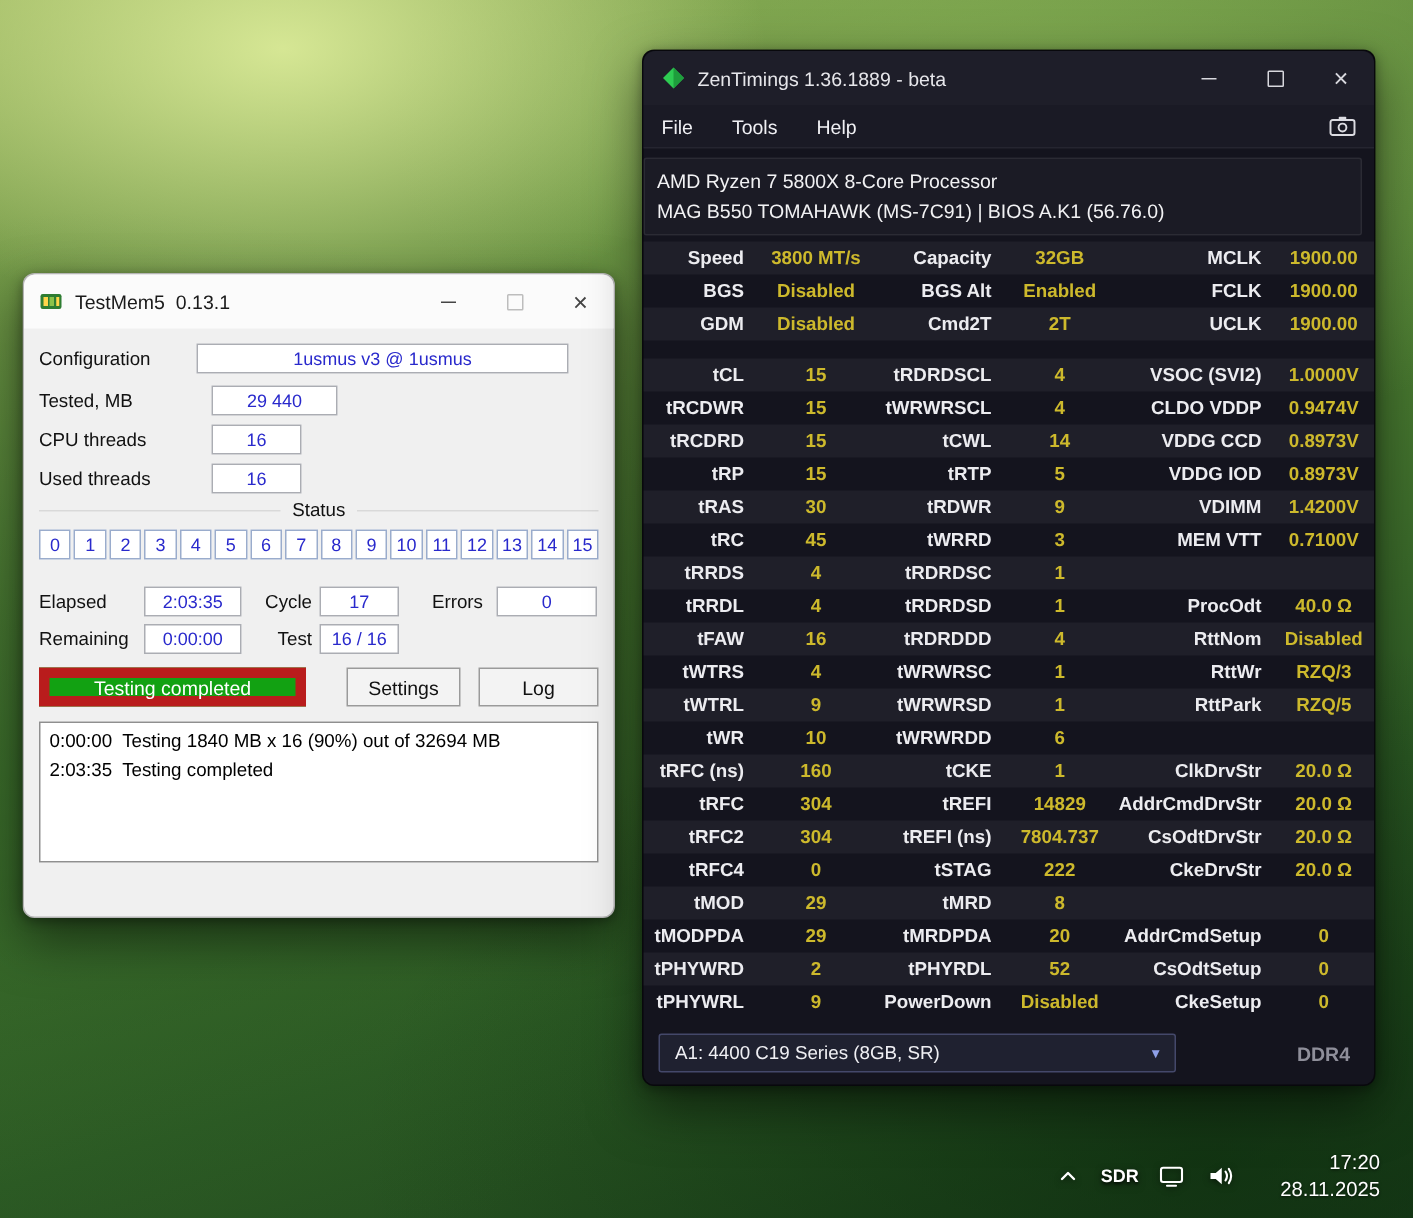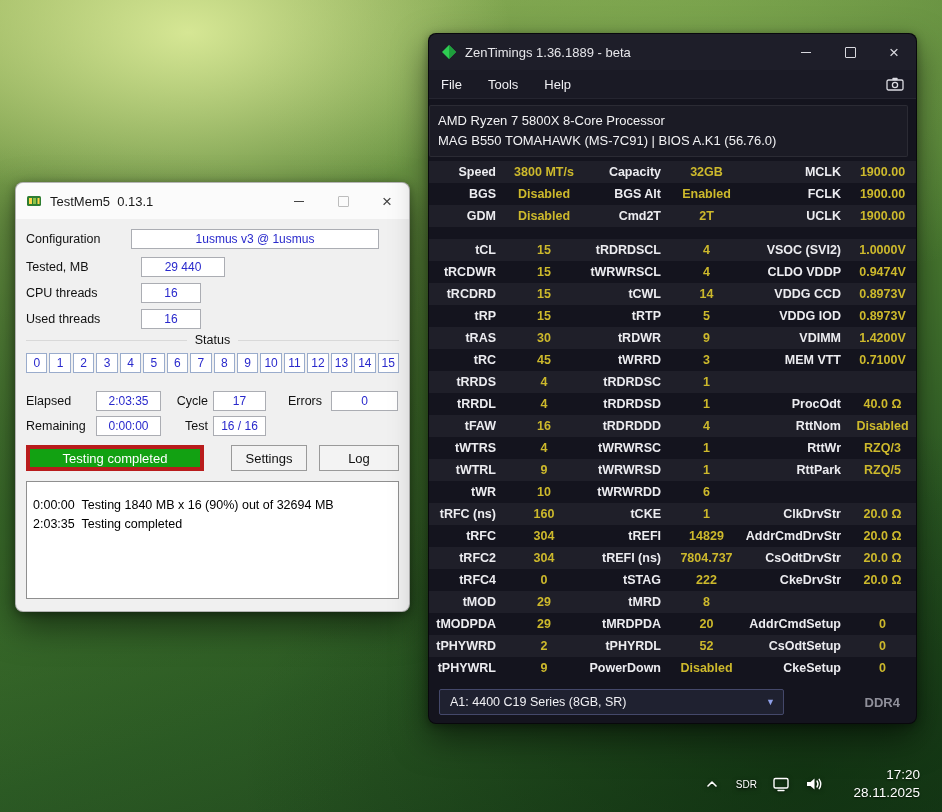--- a/index.html
+++ b/index.html
@@ -46,25 +46,25 @@
   .cells{position:absolute;left:10px;top:134px;width:373px;display:flex;gap:2px;}
   .cell{
     flex:1;height:18px;background:#fff;border:1px solid #9aaccc;
     display:flex;align-items:center;justify-content:center;
     color:#2929cc;font-size:12px;
   }
   .btn{
     position:absolute;height:26px;box-sizing:border-box;
     display:flex;align-items:center;justify-content:center;font-size:13px;cursor:default;
   }
-  .btn.green{background:#12a112;border:4px solid #b91c1c;color:#fff;}
+  .btn.green{background:#12a112;border:7px solid #b91c1c;color:#fff;}
   .btn.std{background:#f3f3f3;border:1px solid #9a9a9a;color:#111;}
   .logbox{
-    position:absolute;left:10px;top:262px;width:373px;height:118px;box-sizing:border-box;
-    background:#fff;border:1px solid #8f8f8f;padding:14px 6px;overflow:hidden;
+    position:absolute;left:10px;top:262px;width:373px;height:94px;box-sizing:border-box;
+    background:#fff;border:1px solid #8f8f8f;padding:3px 6px;overflow:hidden;
   }
   .logline{font-size:12.5px;line-height:19px;color:#000;white-space:pre;}
 
   
   .zt{left:428px;top:33px;width:487px;height:689px;background:#14141e;border:1px solid rgba(0,0,0,0.6);color:#ececf0;}
   .zt-bar{height:36px;display:flex;align-items:center;background:#1e1e29;border-radius:8px 8px 0 0;padding-left:12px;}
   .zt-title{font-size:13px;margin-left:8px;color:#e6e6ea;}
   .zt-bar .cb{color:#d8d8de;}
   .zt-menu-row{height:28px;display:flex;align-items:center;background:#1a1a25;border-bottom:1px solid rgba(255,255,255,0.05);padding:0 12px;}
   .menu-wrap{display:flex;gap:26px;}
@@ -90,21 +90,21 @@
   .dimm-select{
     width:345px;height:26px;box-sizing:border-box;background:#1f2130;border:1px solid #44486a;border-radius:2px;
     display:flex;align-items:center;padding:0 8px 0 10px;font-size:12.5px;color:#f0f0f4;cursor:default;gap:8px;
   }
   .dimm-select .caret{margin-left:auto;font-size:9px;color:#8fa0e8;}
   .ddr4{margin-left:auto;font-size:13px;font-weight:700;color:#8f8f9a;}
 
   
   .tray{position:absolute;right:0;bottom:0;height:56px;display:flex;align-items:center;}
   .tray-item{display:flex;align-items:center;justify-content:center;filter:drop-shadow(0 1px 2px rgba(0,0,0,0.55));}
-  .sdr{font-size:10px;color:#fff;font-weight:400;text-shadow:0 1px 2px rgba(0,0,0,0.6);}
+  .sdr{font-size:12px;color:#fff;font-weight:700;text-shadow:0 1px 2px rgba(0,0,0,0.6);}
   .clock{
     text-align:right;color:#fff;font-size:13.5px;line-height:18px;
     text-shadow:0 1px 2px rgba(0,0,0,0.65);margin-left:22px;margin-right:22px;
   }
 </style>
 </head>
 <body>
 
 <div class="wallpaper"></div>
 

